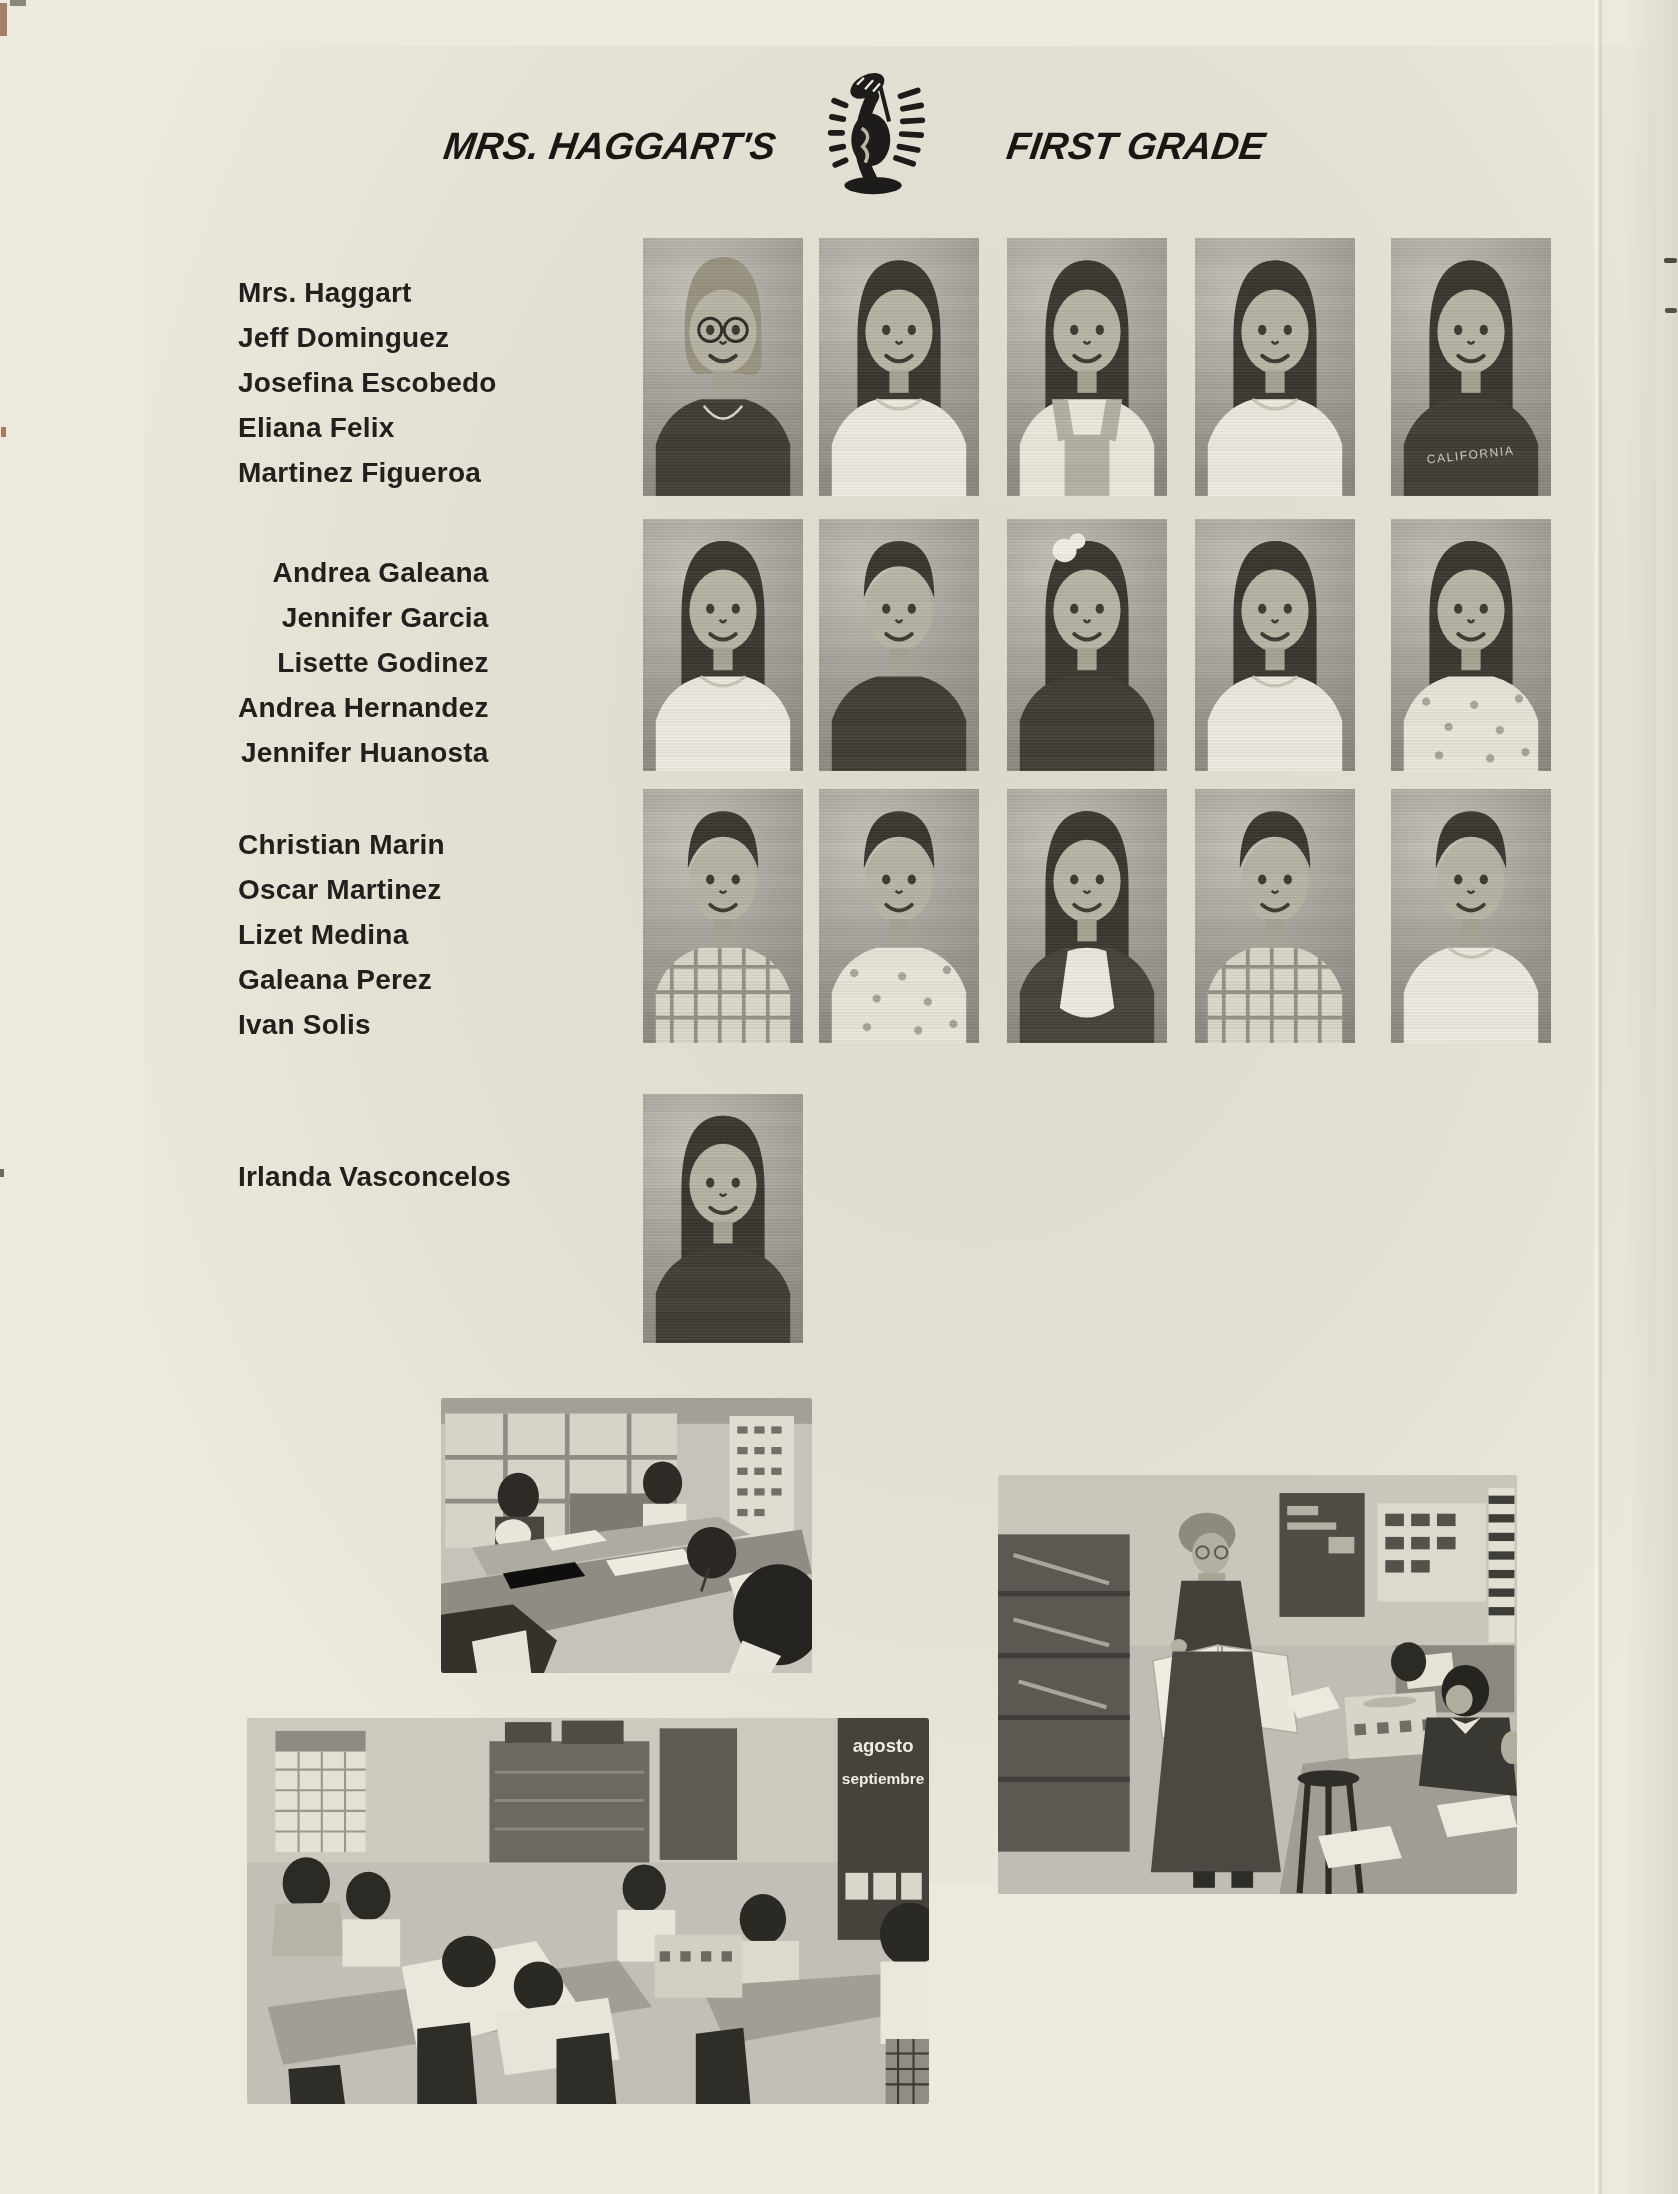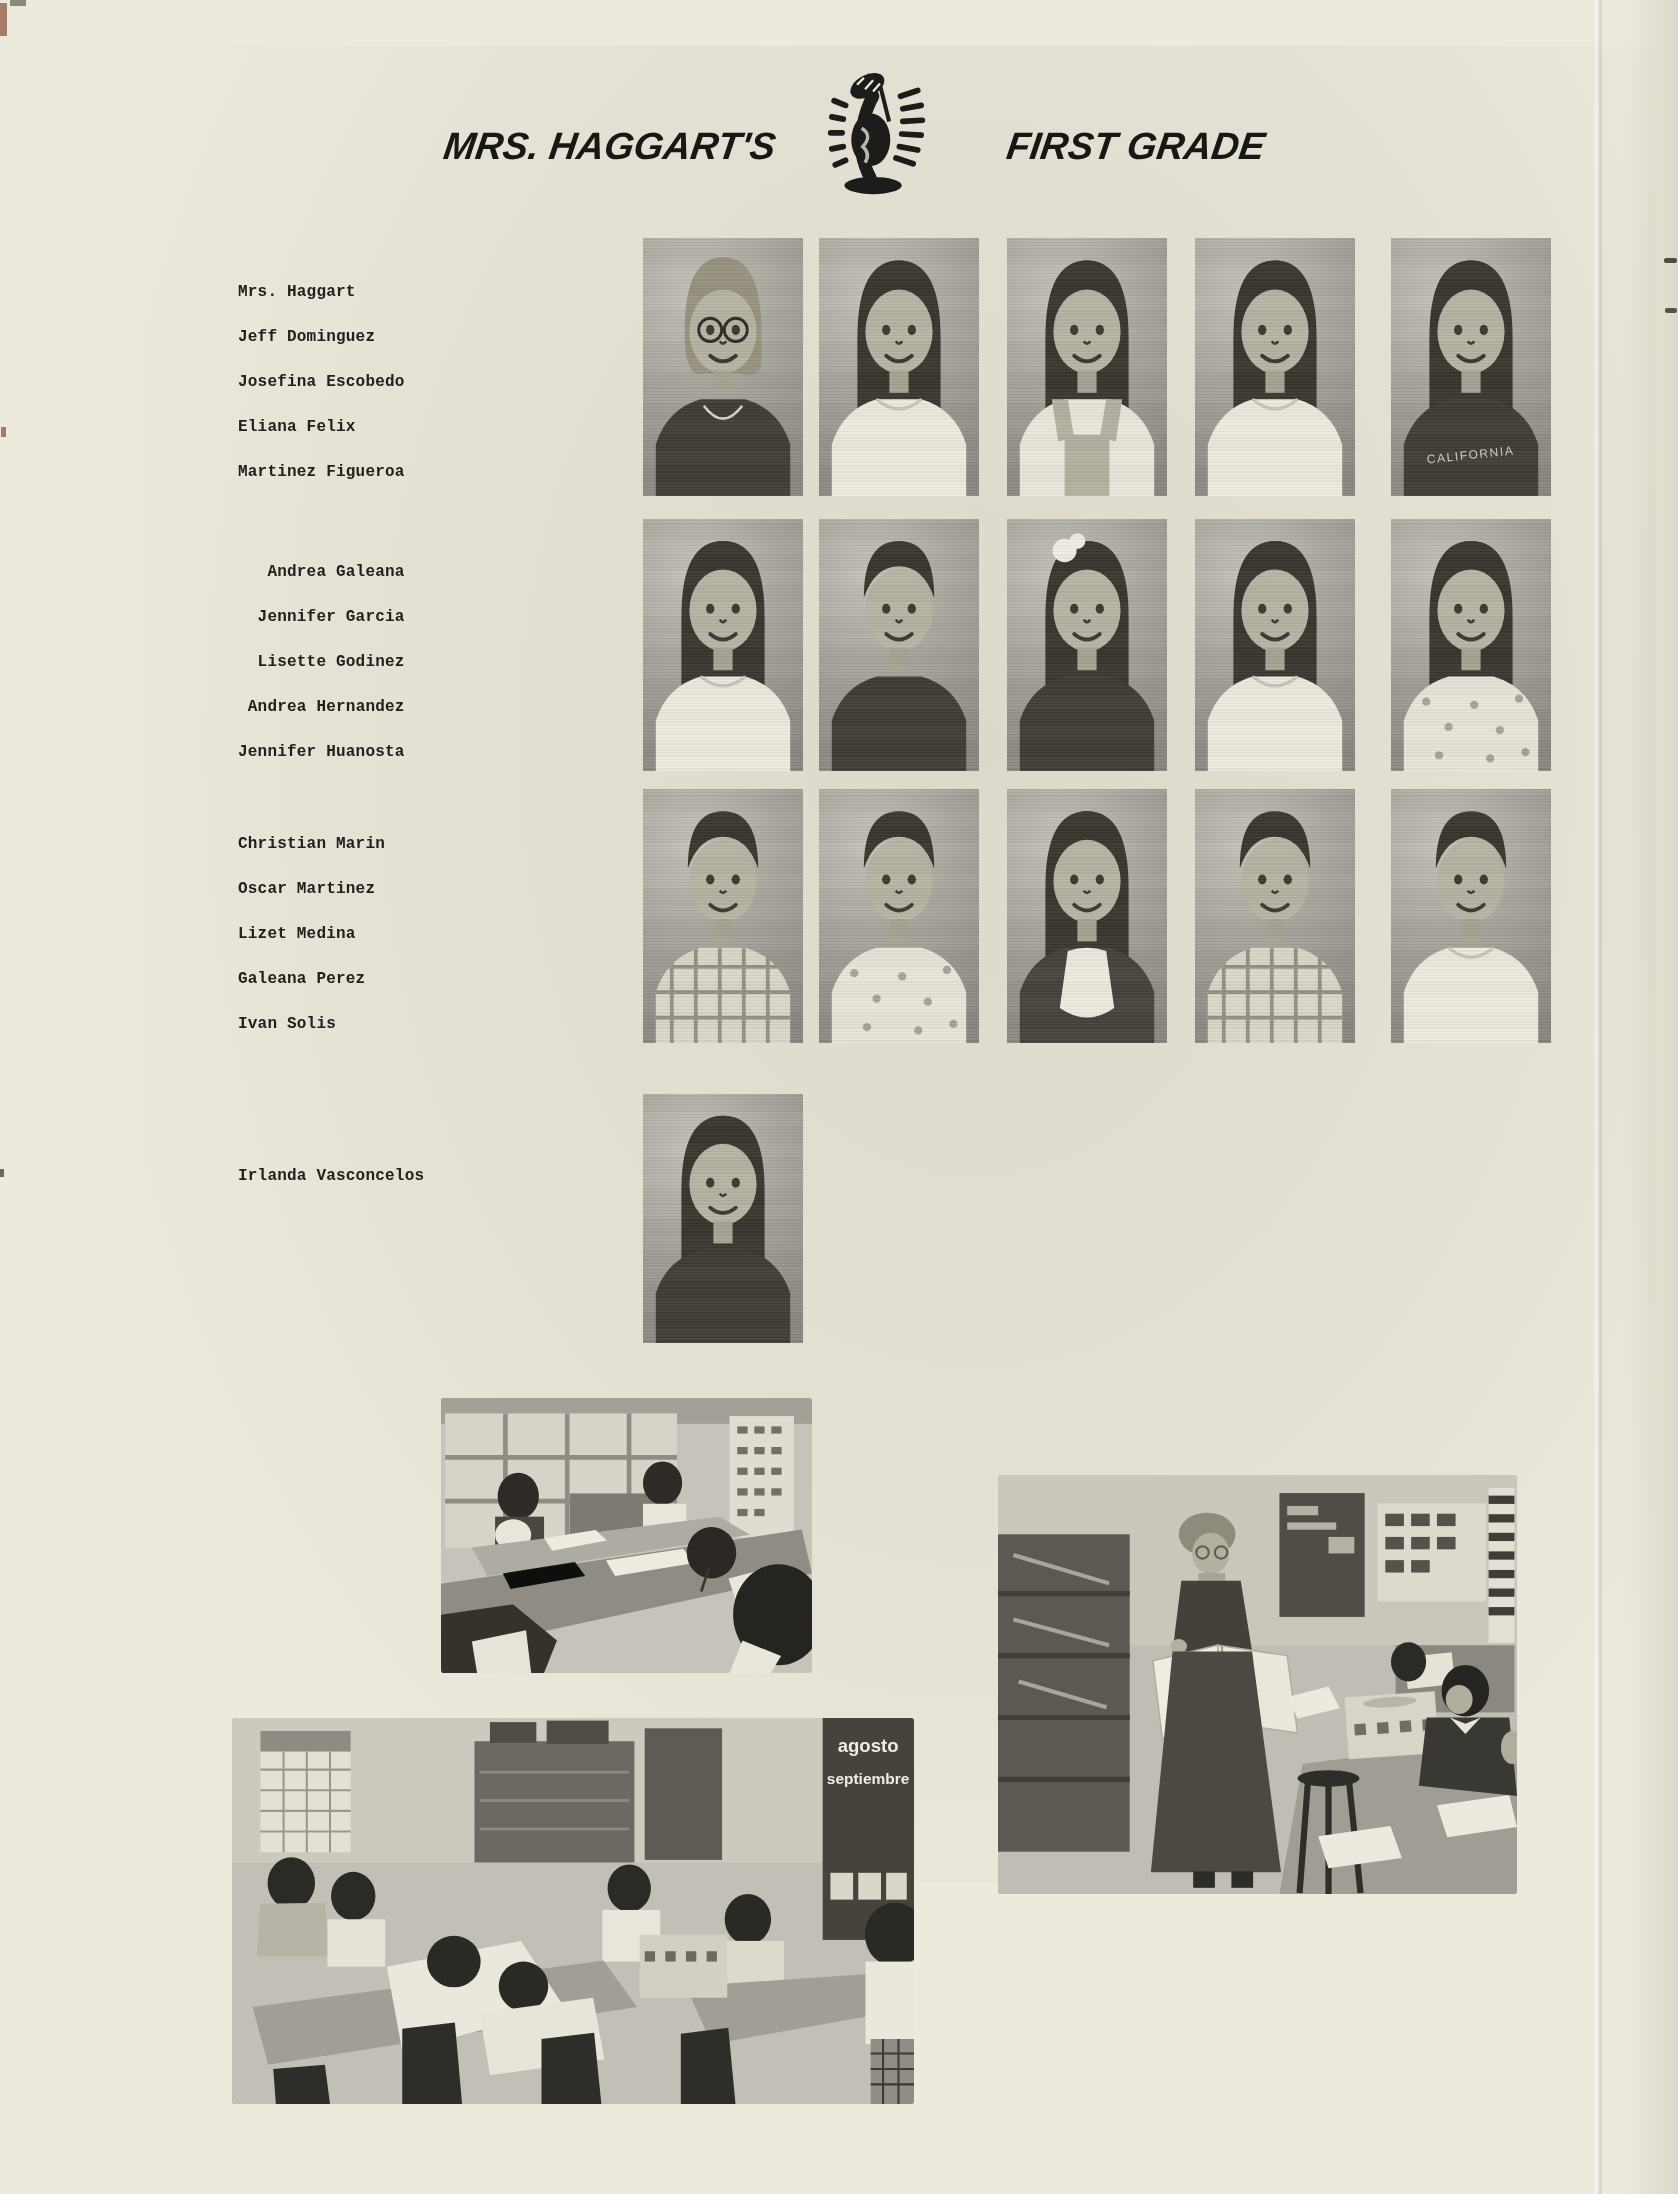--- a/index.html
+++ b/index.html
@@ -30,34 +30,34 @@
     transform:skewX(-8deg);letter-spacing:0px;white-space:nowrap;}
   .title-right{position:absolute;left:1007px;top:125px;
     font-style:italic;font-weight:700;font-size:38px;color:#181714;
     transform:skewX(-8deg);white-space:nowrap;}
   .mascot{position:absolute;left:799px;top:71px;width:155px;height:126px;}
   .mascot svg{width:100%;height:100%;}
 
   
   #roster{position:absolute;left:238px;top:0;width:506px;}
   .roster-group{position:absolute;left:0;}
-  .roster-name{font-size:16px;line-height:45px;font-weight:600;color:#21201d;letter-spacing:0.2px;white-space:nowrap;font-family:Liberation Mono, monospace;}
+  .roster-name{font-size:28px;line-height:45px;font-weight:600;color:#21201d;letter-spacing:0.2px;white-space:nowrap;}
 
   
   .portrait{position:absolute;overflow:hidden;
     background:radial-gradient(circle at 32% 22%, #c4c2b8 0%, #a3a198 45%, #8e8c84 80%, #85837b 100%);}
   .portrait svg{position:absolute;inset:0;width:100%;height:100%;}
   .portrait::after{content:"";position:absolute;inset:0;pointer-events:none;
     background:repeating-linear-gradient(0deg,rgba(255,255,255,0.05) 0 1.5px,rgba(40,40,35,0.05) 1.5px 3.1px);}
 
   
   .candid{position:absolute;overflow:hidden;background:#c6c4ba;border-radius:3.1px;}
   .candid svg{width:100%;height:100%;display:block;}
   .candid-a{left:441px;top:1398px;width:371px;height:275px;}
-  .candid-b{left:232px;top:1718px;width:682px;height:386px;}
+  .candid-b{left:247px;top:1718px;width:682px;height:386px;}
   .candid-c{left:998px;top:1475px;width:519px;height:419px;}
 </style>
 </head>
 <body>
 
 <div id="page">
 
   <div class="shade"></div>
   <div class="crease"></div>
   <div class="edge-right"></div>

